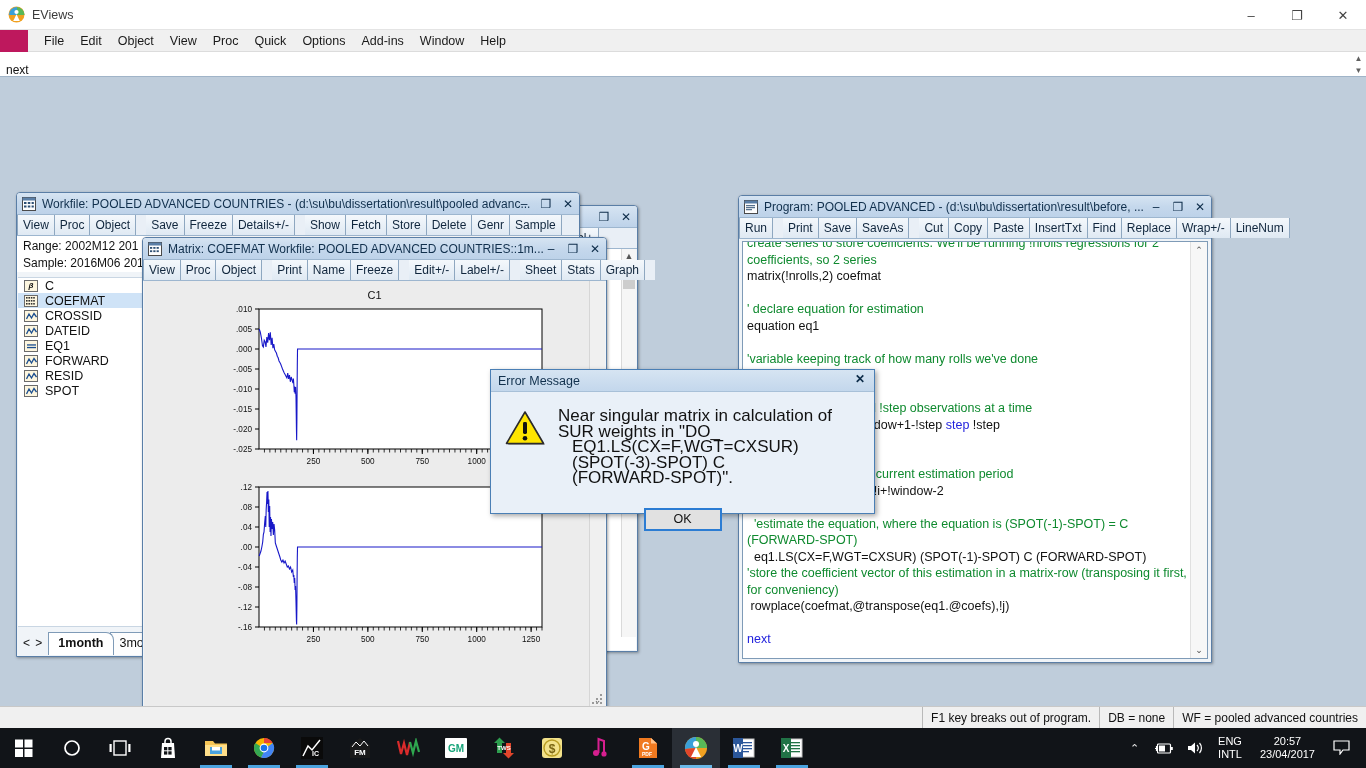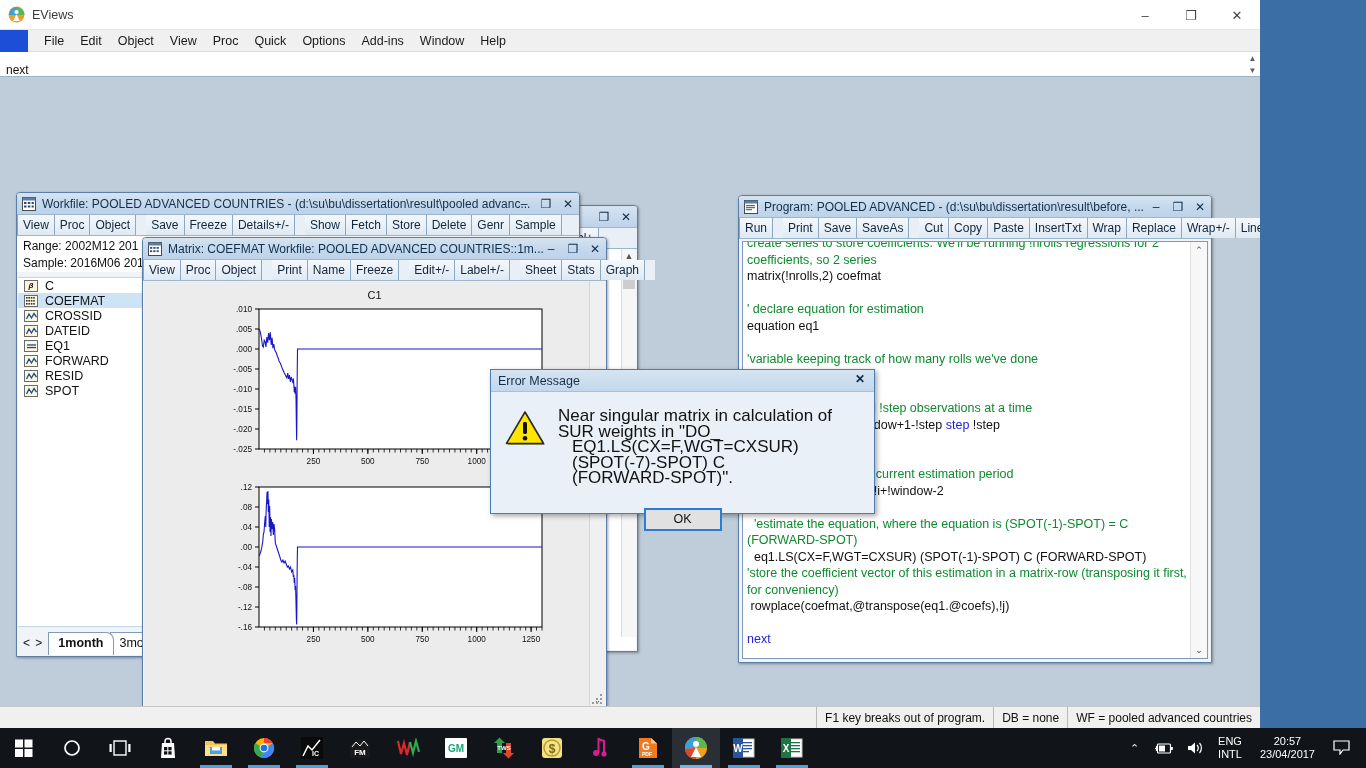--- a/index.html
+++ b/index.html
@@ -8,22 +8,22 @@
     width:1366px; height:768px;
     font-family:"Liberation Sans", sans-serif;
     font-size:12px;
     overflow:hidden;
     position:relative;
     background:#3a6ea5;
   }
 
   
   #eviews-app {
-    position:absolute; left:0; top:0; width:1260px; height:728px;
-    background:#1d4ed8;
+    position:absolute; left:0; top:0; width:1366px; height:728px;
+    background:#be185d;
     display:flex; flex-direction:column;
   }
   .app-titlebar {
     height:30px; background:#ffffff;
     display:flex; align-items:center;
     border-bottom:1px solid #e4e4e4;
     position:relative;
   }
   .app-icon {
     width:17px; height:17px; margin-left:8px; margin-right:7px;
@@ -708,21 +708,21 @@
         <div class="tbtn">Run</div>
         <div class="tbtn tbtn-gap"></div>
         <div class="tbtn">Print</div>
         <div class="tbtn">Save</div>
         <div class="tbtn">SaveAs</div>
         <div class="tbtn tbtn-gap"></div>
         <div class="tbtn">Cut</div>
         <div class="tbtn">Copy</div>
         <div class="tbtn">Paste</div>
         <div class="tbtn">InsertTxt</div>
-        <div class="tbtn">Wrap</div>
+        <div class="tbtn">Find</div>
         <div class="tbtn">Replace</div>
         <div class="tbtn">Wrap+/-</div>
         <div class="tbtn">LineNum</div>
       </div>
 
       <div class="pg-body">
         <div class="pg-code" id="pg-code"><span class="cm">create series to store coefficients. We'll be running !nrolls regressions for 2</span>
 <span class="cm">coefficients, so 2 series</span>
 matrix(!nrolls,2) coefmat
 
@@ -764,21 +764,21 @@
         <span class="warn-icon">
           <svg width="40" height="36" viewBox="0 0 40 36">
             <path d="M20 2 L38.5 33.5 L1.5 33.5 Z" fill="#9a9a9a" transform="translate(1.5,1.5)"></path>
             <path d="M20 2 L38.5 33.5 L1.5 33.5 Z" fill="#ffe500" stroke="#2b2b2b" stroke-width="1.6" stroke-linejoin="round"></path>
             <rect x="18" y="12" width="4" height="12" rx="1.4" fill="#111"></rect>
             <circle cx="20" cy="28.3" r="2.3" fill="#111"></circle>
           </svg>
         </span>
         <div class="err-text">
           <div class="l1">Near singular matrix in calculation of SUR weights in "DO_</div>
-          <div class="l2">EQ1.LS(CX=F,WGT=CXSUR) (SPOT(-7)-SPOT) C</div>
+          <div class="l2">EQ1.LS(CX=F,WGT=CXSUR) (SPOT(-3)-SPOT) C</div>
           <div class="l3">(FORWARD-SPOT)".</div>
         </div>
       </div>
       <div class="err-btn-row">
         <div class="err-ok">OK</div>
       </div>
     </div>
 
   </div>
 

